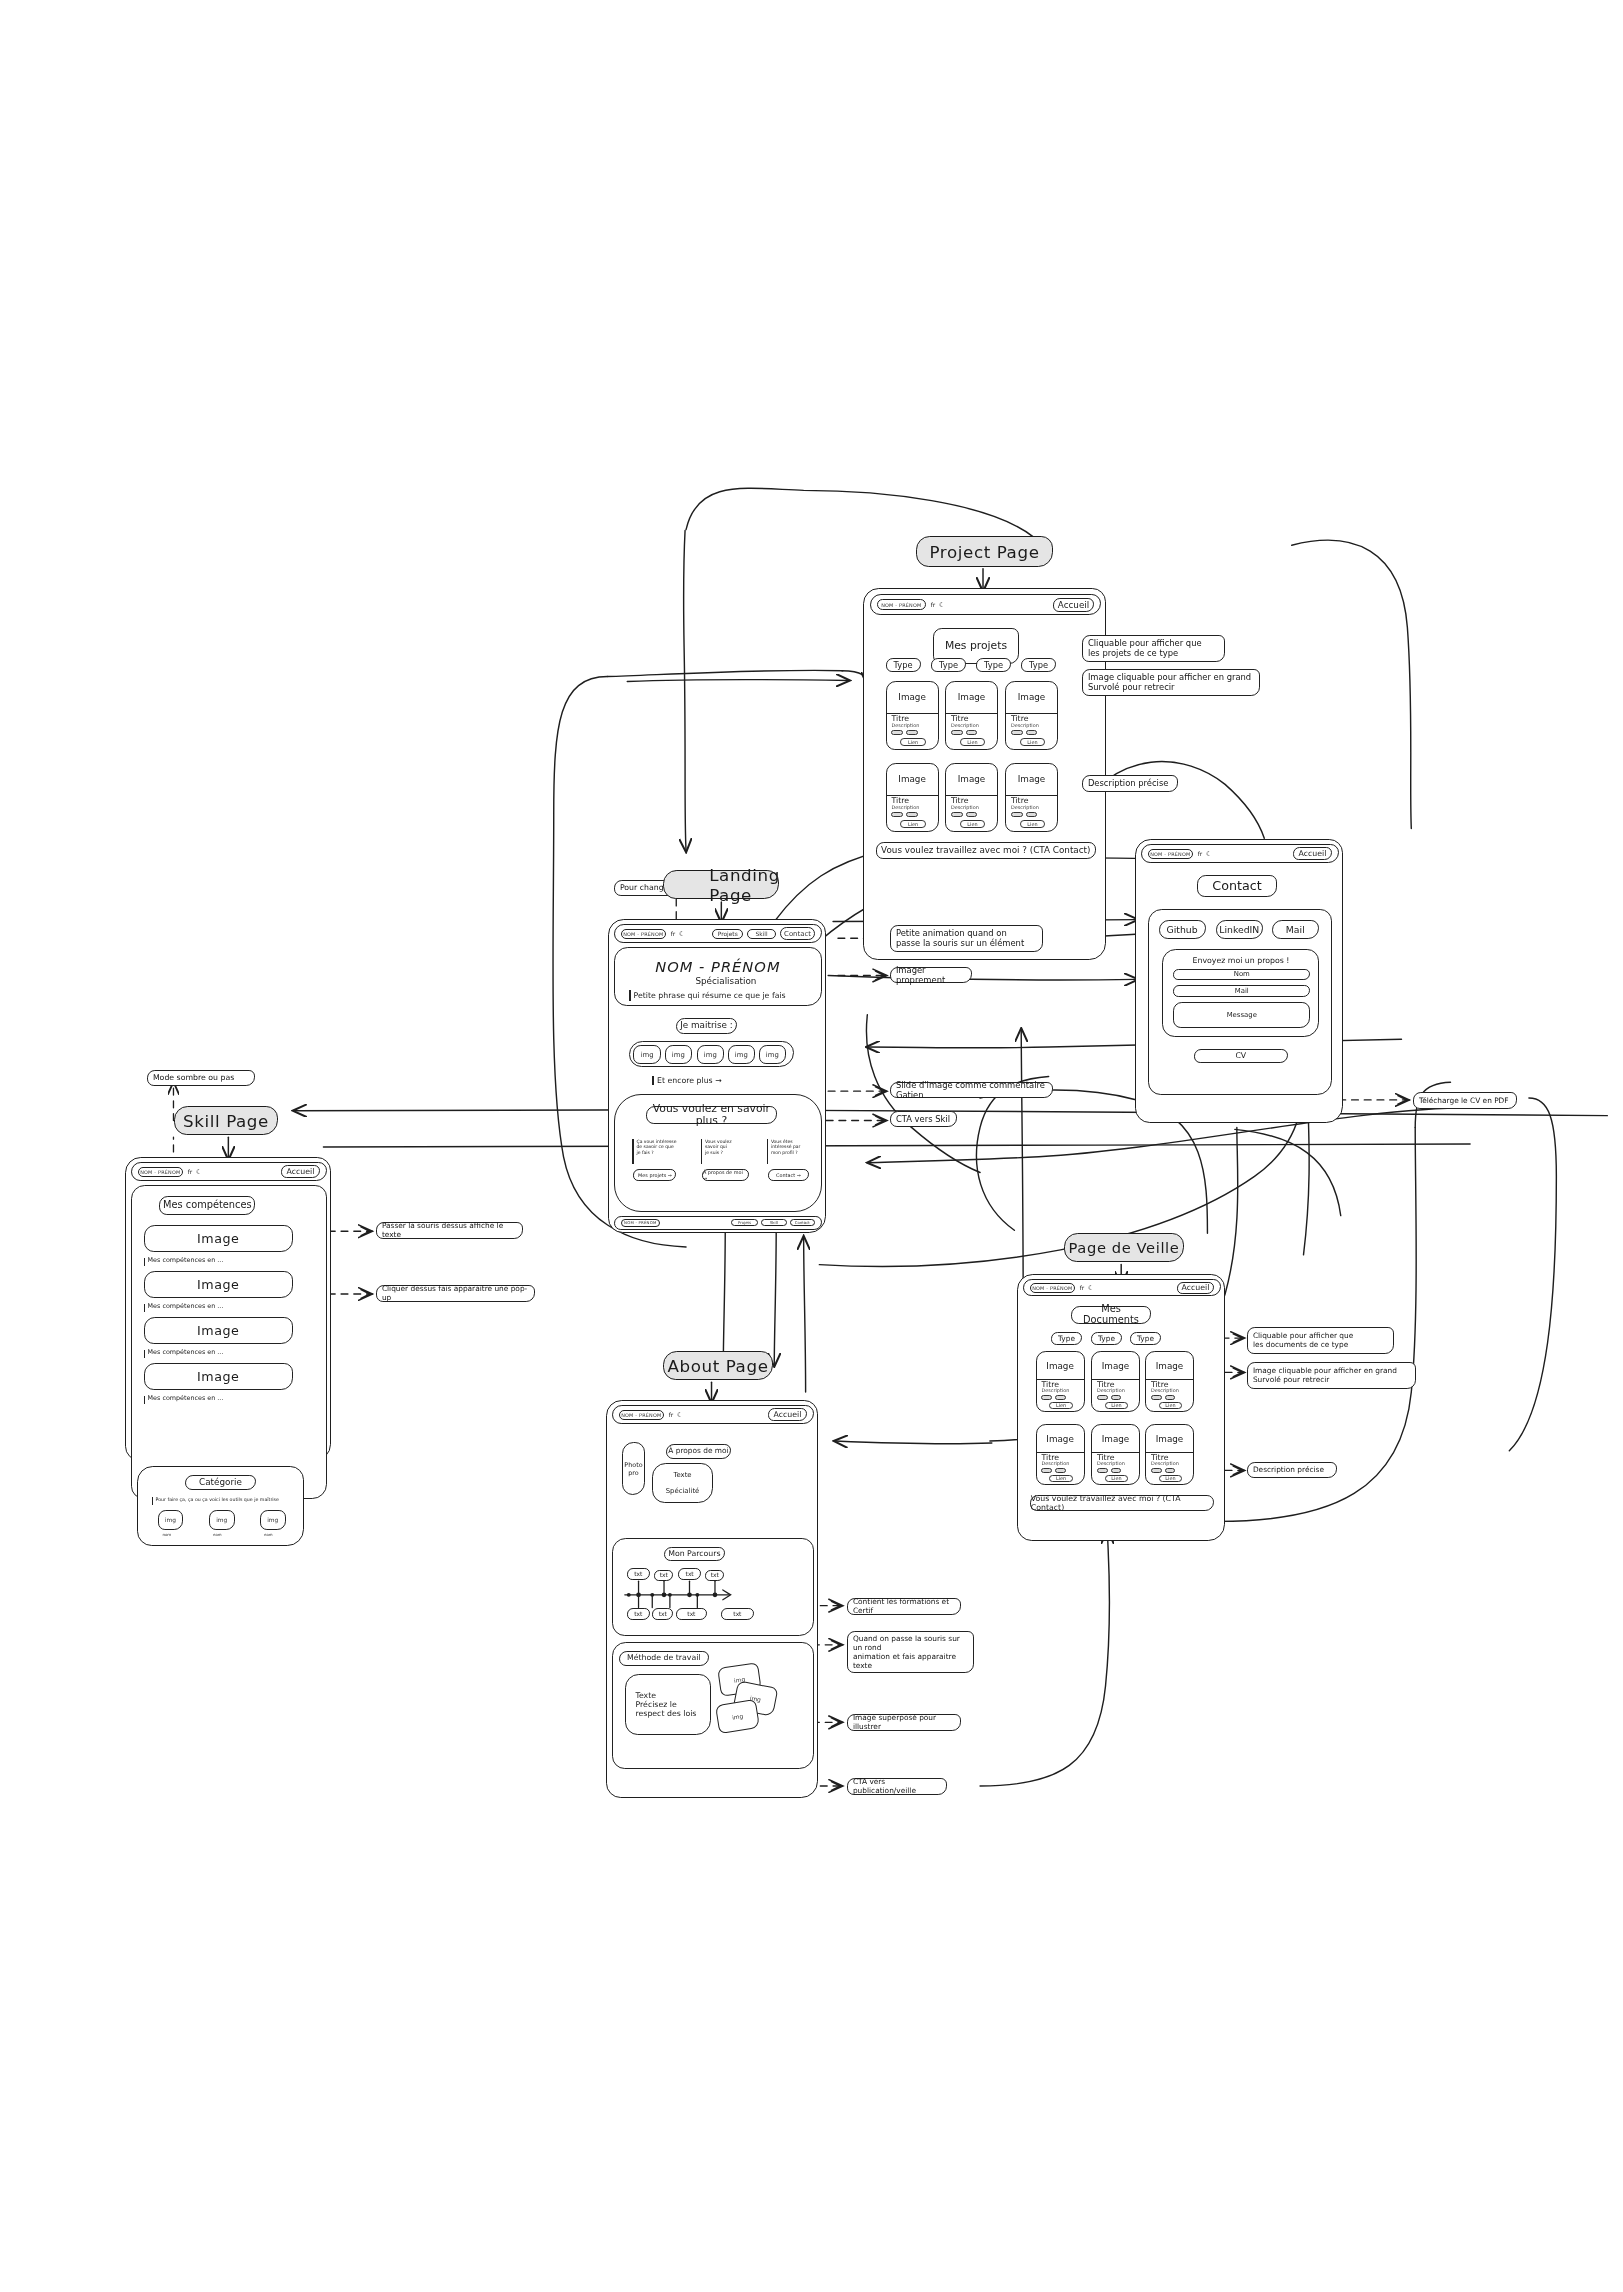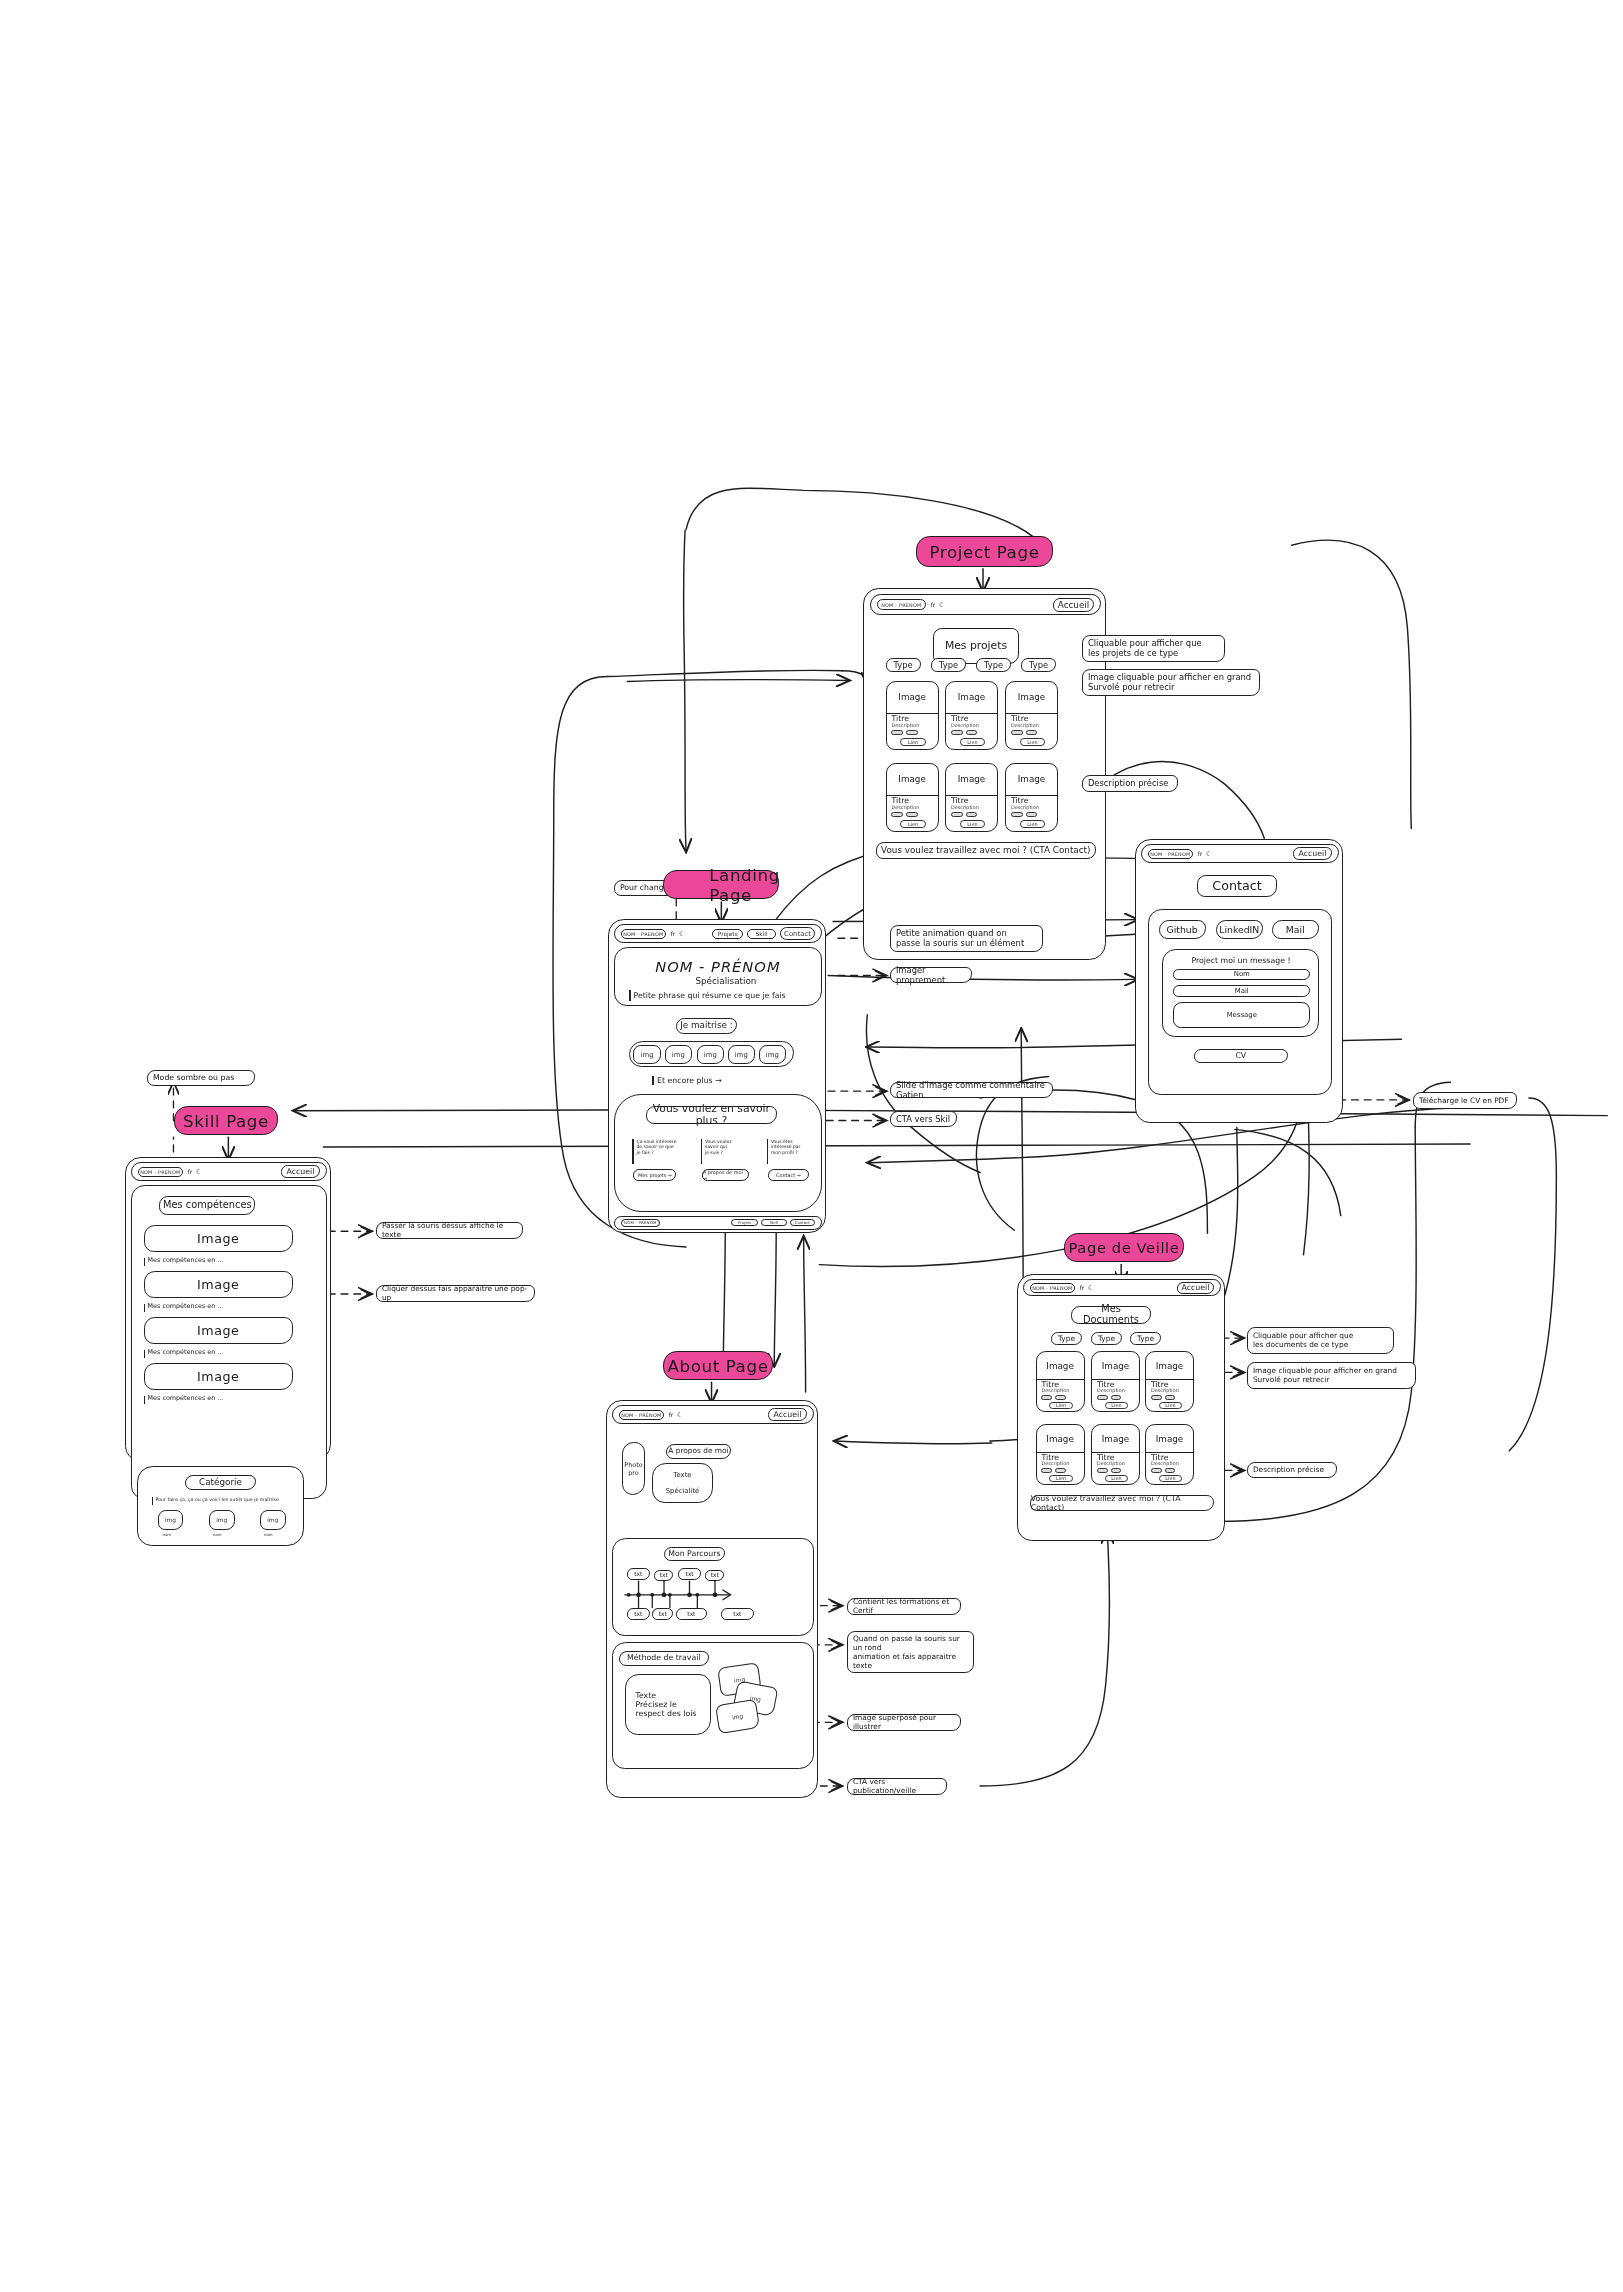--- a/index.html
+++ b/index.html
@@ -5,21 +5,21 @@
   html,body{margin:0;padding:0;background:#fff;}
   body{font-family:"DejaVu Sans",sans-serif;color:#1b1b1b;}
   #canvas{position:relative;width:1623px;height:2293px;background:#ffffff;overflow:hidden;}
   .lbl{position:absolute;box-sizing:border-box;display:flex;align-items:center;
        justify-content:center;text-align:center;border:1.3px solid #222;background:#fff;
        border-radius:8.8px 6.9px 9.8px 7.8px;line-height:1.12;}
   .txt{position:absolute;box-sizing:border-box;line-height:1.18;white-space:pre-line;}
 
   
   .pagechip{position:absolute;box-sizing:border-box;display:flex;align-items:center;
-     justify-content:center;border:1.5px solid #1c1c1c;background:#ec4899;border-radius:13.7px 11.8px 14.7px 12.7px;
+     justify-content:center;border:1.5px solid #1c1c1c;background:#e5e5e5;border-radius:13.7px 11.8px 14.7px 12.7px;
      font-size:16.7px;letter-spacing:0.6px;}
 
   
   .frame{position:absolute;box-sizing:border-box;border:1.5px solid #1e1e1e;background:#fff;
      border-radius:15.7px 13.7px 16.7px 14.7px;}
   .navbar{position:absolute;box-sizing:border-box;border:1.4px solid #1e1e1e;background:#fff;
      border-radius:12.7px 10.8px 13.7px 11.8px;display:flex;align-items:center;}
   .logochip{box-sizing:border-box;border:1.2px solid #222;border-radius:5.9px;display:flex;
      align-items:center;justify-content:center;font-size:4.9px;letter-spacing:0.2px;color:#333;}
   .navbtn{box-sizing:border-box;border:1.2px solid #222;border-radius:6.9px;display:flex;
@@ -378,21 +378,21 @@
     </div>
 
     <div class="lbl" style="left:61px;top:35px;width:80px;height:21.6px;font-size:12.7px;">Contact</div>
 
     <div class="sect" style="left:11.8px;top:69px;width:184px;height:186px;">
       <div class="socbtn" style="left:9.8px;top:9.8px;width:47px;height:19.6px;">Github</div>
       <div class="socbtn" style="left:67px;top:9.8px;width:47px;height:19.6px;">LinkedIN</div>
       <div class="socbtn" style="left:123px;top:9.8px;width:47px;height:19.6px;">Mail</div>
 
       <div class="sect" style="left:13.7px;top:39px;width:157px;height:88px;">
-        <div class="txt" style="left:0;right:0;top:5.9px;text-align:center;font-size:7.8px;">Project moi un message !</div>
+        <div class="txt" style="left:0;right:0;top:5.9px;text-align:center;font-size:7.8px;">Envoyez moi un propos !</div>
         <div class="fieldbox" style="left:9.8px;top:18.6px;width:137px;height:11.8px;font-size:6.9px;">Nom</div>
         <div class="fieldbox" style="left:9.8px;top:35px;width:137px;height:11.8px;font-size:6.9px;">Mail</div>
         <div class="fieldbox" style="left:9.8px;top:52px;width:137px;height:25.5px;font-size:6.9px;">Message</div>
       </div>
 
       <div class="fieldbox" style="left:45px;top:139px;width:94px;height:13.7px;font-size:7.8px;">CV</div>
     </div>
   </div>
 
   <div class="note" style="left:1413px;top:1092px;width:104px;height:16.7px;font-size:7.4px;">Télécharge le CV en PDF</div>

